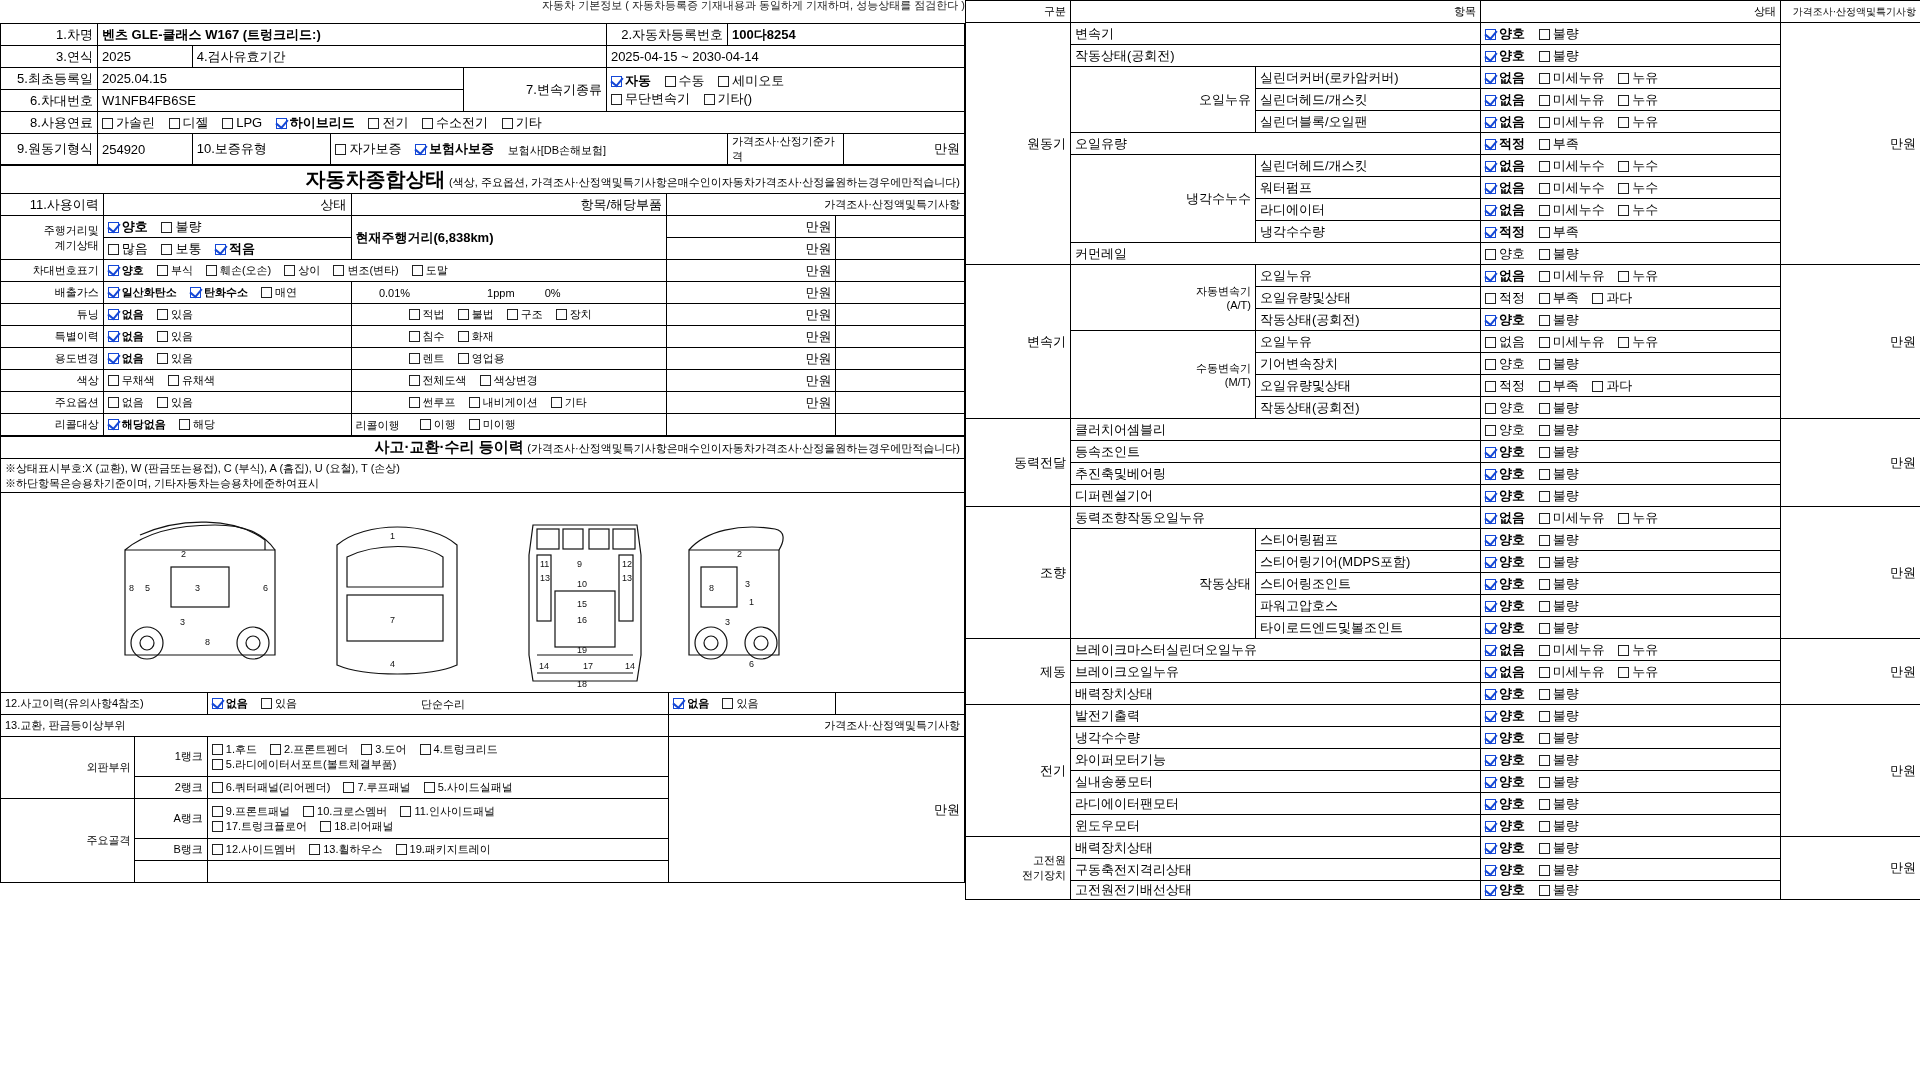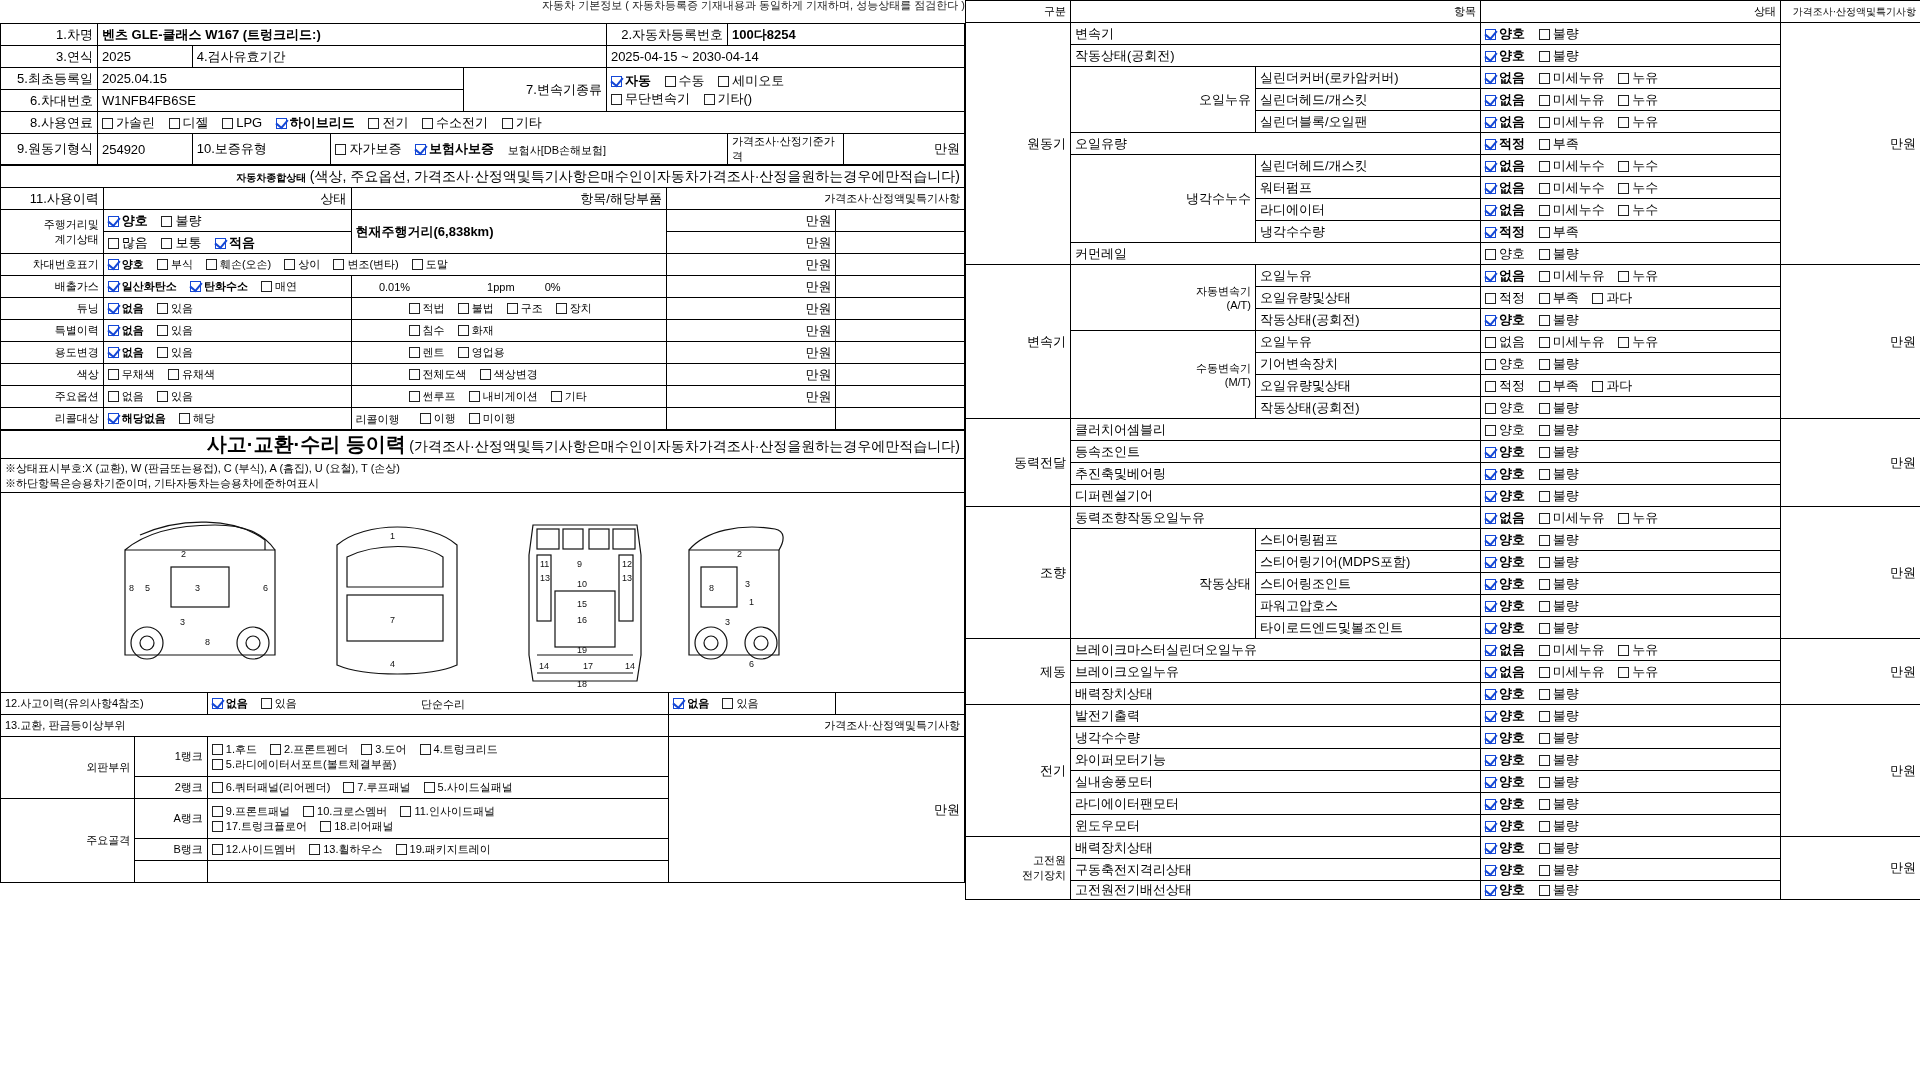--- a/index.html
+++ b/index.html
@@ -43,21 +43,21 @@
     left:1px; top:-2px;
     width:6px; height:9px;
     border:solid #1447d6;
     border-width:0 2px 2px 0;
     transform:rotate(40deg);
   }
   .opt { display:inline-block; margin-right:10px; white-space:nowrap; }
   .opt .lb { vertical-align:1px; }
 
   .row-h { height:22px; }
-  .note { font-size:14px; font-weight:normal; }
+  .note { font-size:11px; font-weight:normal; }
 
   
   .diagram-box { height:200px; position:relative; }
   svg.car { display:block; }
 
   .unit { text-align:right; padding-right:4px; }
 
   .topcut { font-size:11px; color:#222; }
 </style>
 </head>
@@ -144,21 +144,21 @@
       <colgroup>
         <col style="width:88px">
           <col style="width:212px">
           <col style="width:270px">
           <col style="width:145px">
           <col style="width:110px">
       </colgroup>
       <tbody>
           <tr class="row-h">
         <td colspan="5" class="ctr">
-          <span class="b" style="font-size:10px;">자동차종합상태</span>
+          <span class="b" style="font-size:20px;">자동차종합상태</span>
           <span class="note">(색상, 주요옵션, 가격조사·산정액및특기사항은매수인이자동차가격조사·산정을원하는경우에만적습니다)</span>
         </td>
       </tr>
       <tr class="row-h">
         <td class="ctr">11.사용이력</td>
         <td class="ctr">상태</td>
         <td class="ctr">항목/해당부품</td>
         <td colspan="2" class="ctr sm">가격조사·산정액및특기사항</td>
       </tr>
 
@@ -312,21 +312,21 @@
       <colgroup>
         <col style="width:115px">
           <col style="width:62px">
           <col style="width:395px">
           <col style="width:143px">
           <col style="width:110px">
       </colgroup>
       <tbody>
           <tr class="row-h">
         <td colspan="5" class="ctr">
-          <span class="b" style="font-size:20px;">사고·교환·수리 등이력</span>
+          <span class="b" style="font-size:15px;">사고·교환·수리 등이력</span>
           <span class="note">(가격조사·산정액및특기사항은매수인이자동차가격조사·산정을원하는경우에만적습니다)</span>
         </td>
       </tr>
       <tr>
         <td colspan="5" class="lft sm" style="height:34px; line-height:15px;">
           <div>※상태표시부호:X (교환), W (판금또는용접), C (부식), A (흠집), U (요철), T (손상)</div>
           <div>※하단항목은승용차기준이며, 기타자동차는승용차에준하여표시</div>
         </td>
       </tr>
       <tr>

